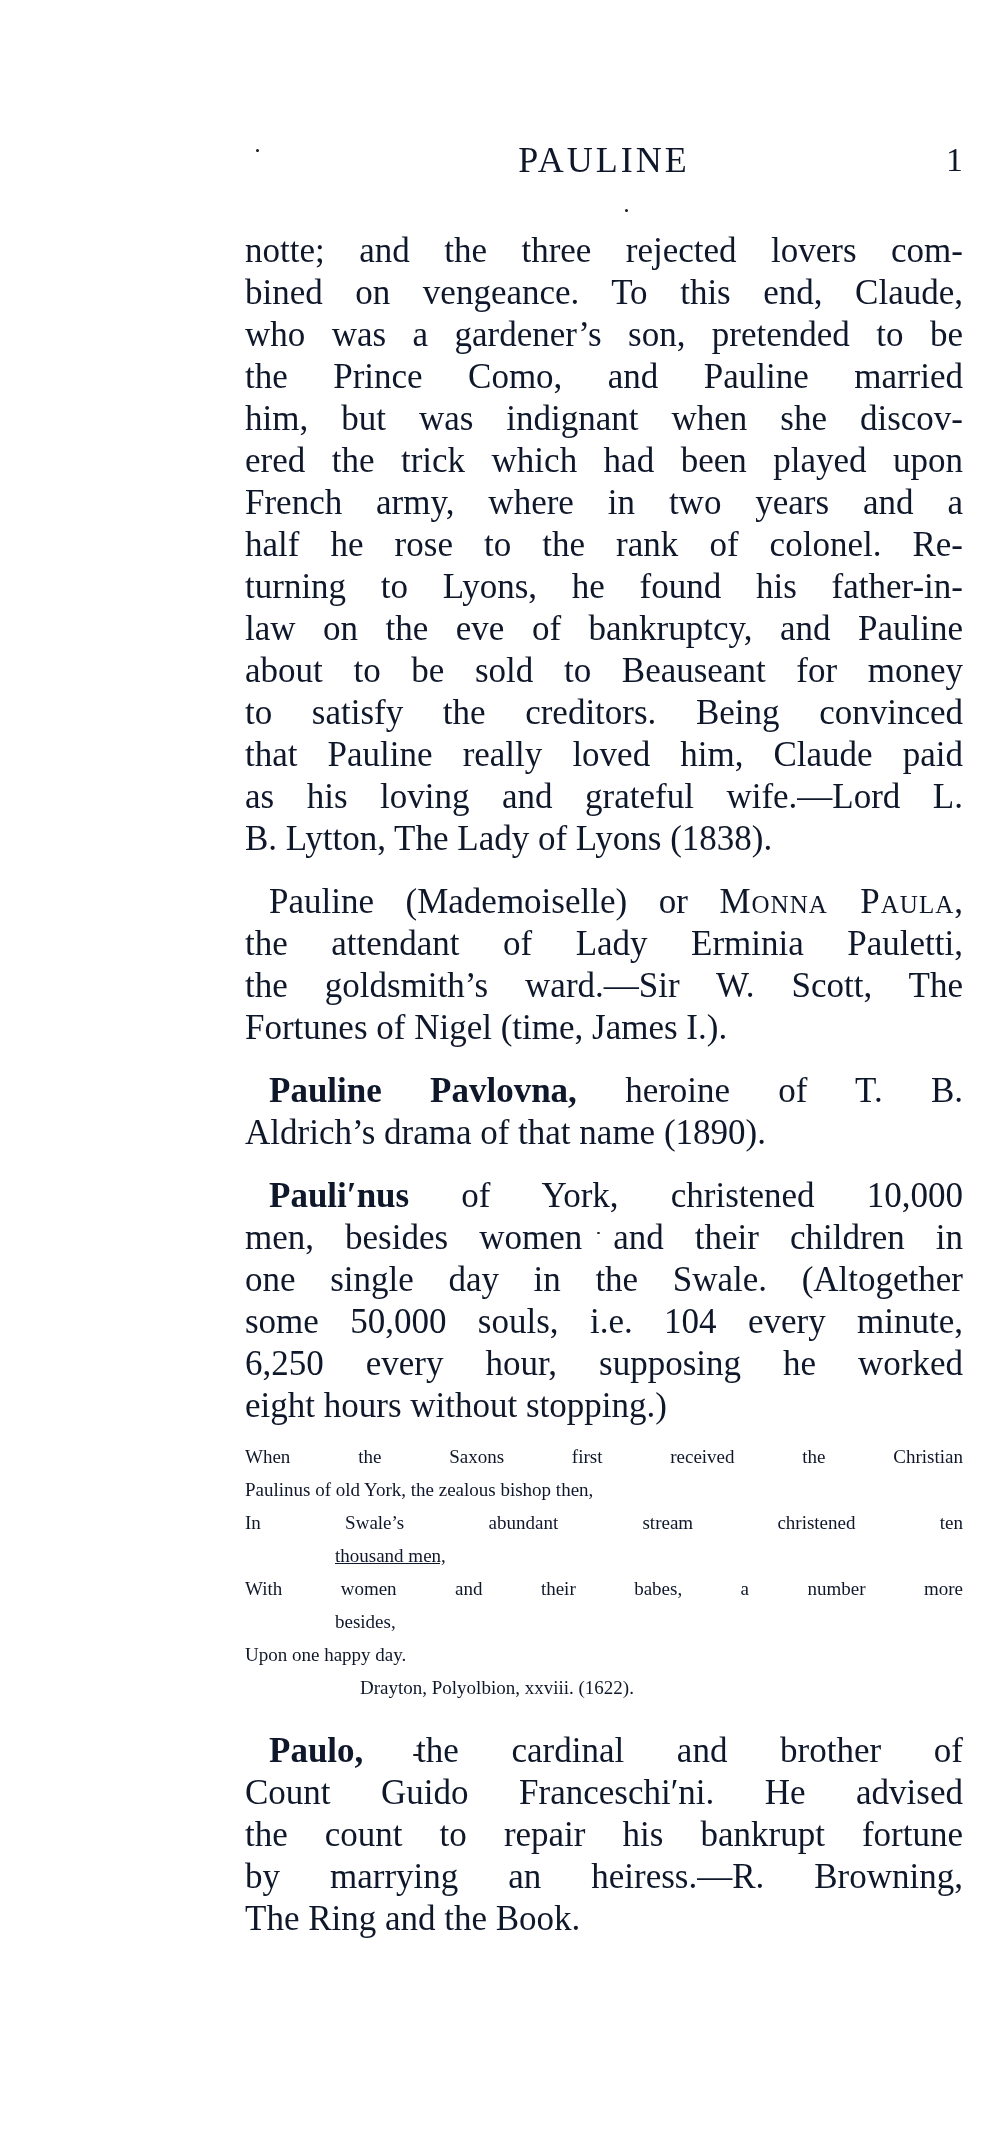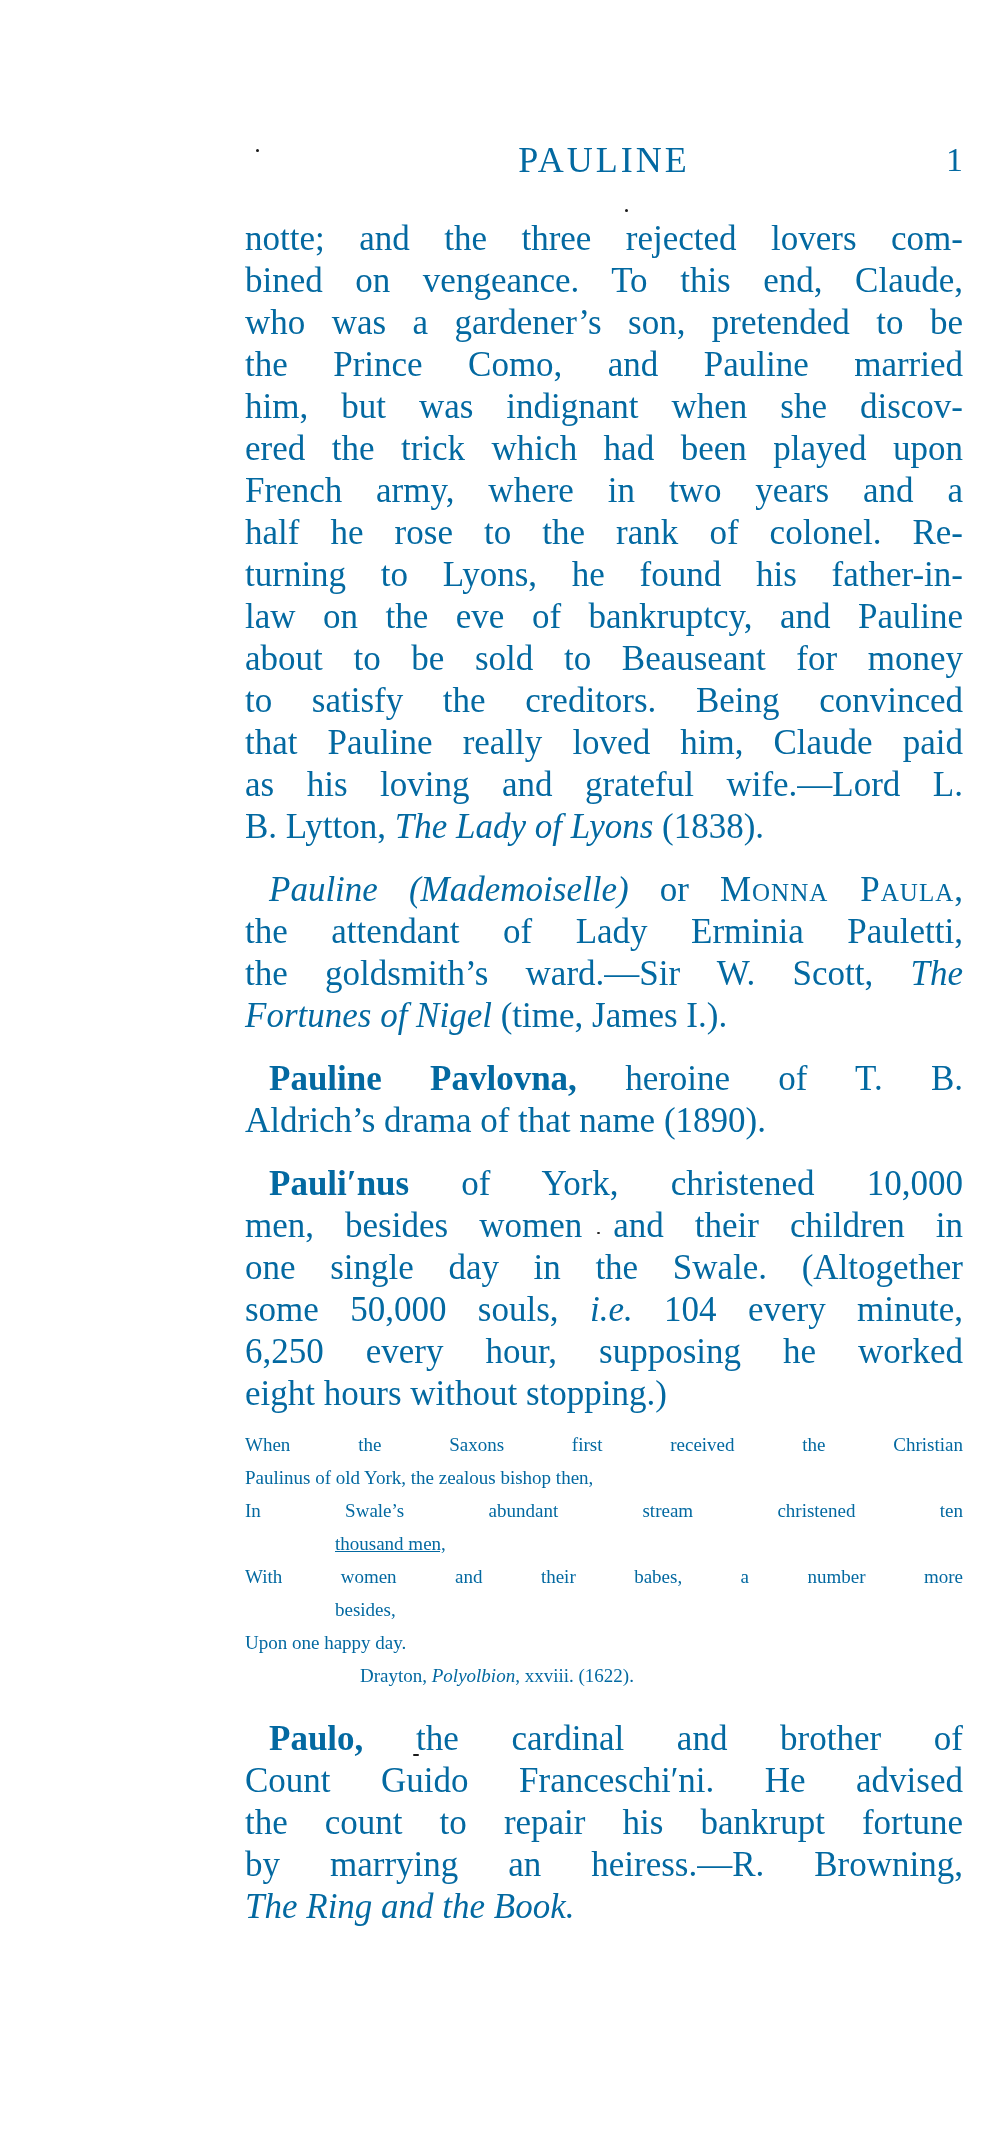--- a/index.html
+++ b/index.html
@@ -5,21 +5,21 @@
   html, body {
     margin: 0;
     padding: 0;
     background: #ffffff;
   }
   .sheet {
     position: relative;
     width: 1000px;
     height: 2153px;
     background: #ffffff;
-    color: #0369a1;
+    color: #0f172a;
     font-family: "Liberation Serif", "DejaVu Serif", serif;
     overflow: hidden;
   }
   .running-head {
     position: absolute;
     top: 140px;
     left: 245px;
     width: 718px;
     height: 46px;
   }
@@ -35,38 +35,38 @@
     top: 0;
     font-size: 34px;
     line-height: 40px;
   }
   .text-body {
     position: absolute;
     top: 218px;
     left: 245px;
     width: 718px;
   }
-  .block { margin: 0 0 21px 0; }
+  .block { margin: 12px 0 21px 0; }
   .block.body .line {
     font-size: 35px;
     line-height: 42px;
     white-space: normal;
   }
   .block.verse { margin-top: -8px; margin-bottom: 26px; }
   .block.verse .line {
     font-size: 19px;
     line-height: 33px;
   }
   .line { text-align: left; }
   .line.just {
     text-align: justify;
     text-align-last: justify;
   }
   .seg-normal { font-style: normal; font-weight: normal; }
-  .seg-italic { font-style: italic; }
+  .seg-italic { }
   .seg-bold { font-weight: bold; }
   .seg-smallcaps { font-variant: small-caps; letter-spacing: 1px; }
   .speck {
     position: absolute;
     background: #1a1a1a;
     border-radius: 50%;
   }
 </style>
 </head>
 <body>

